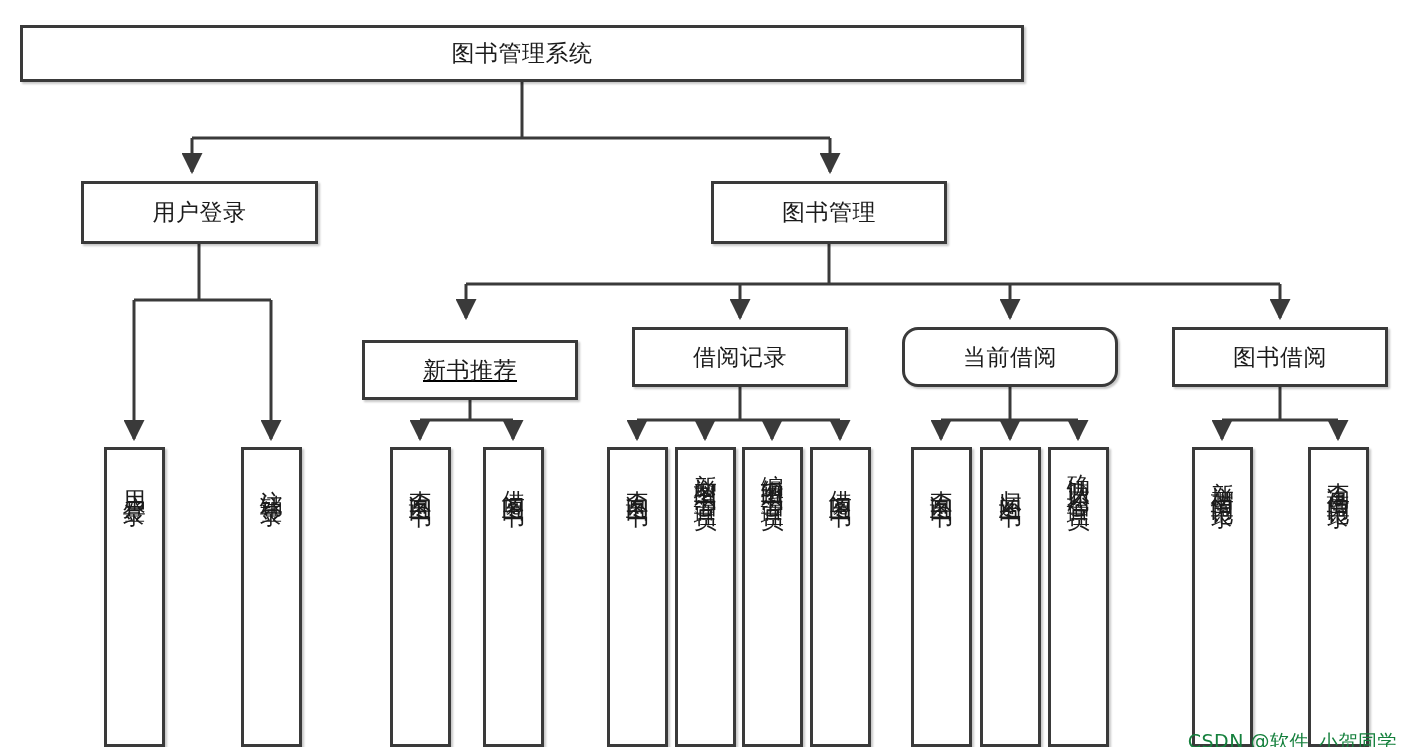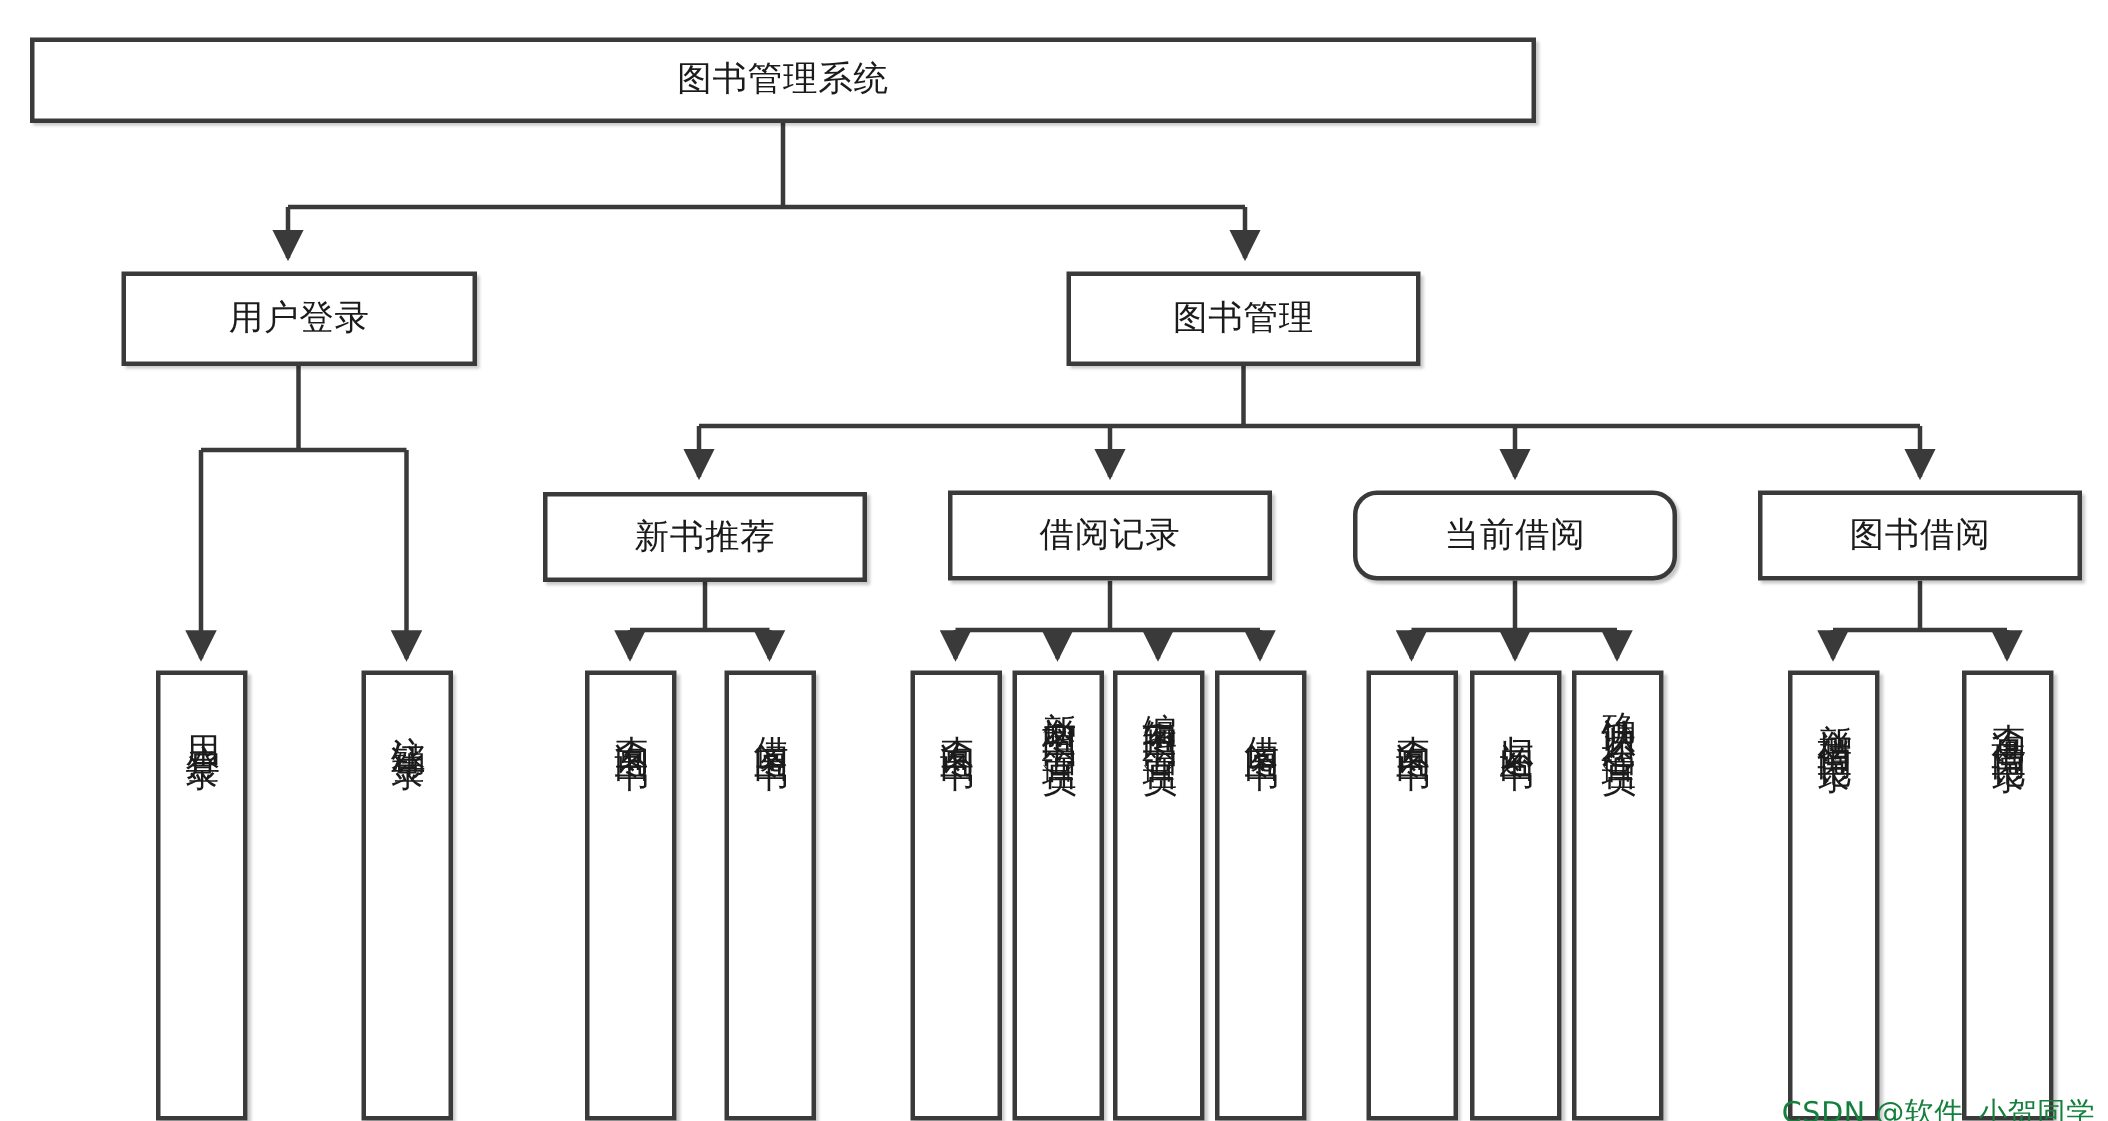--- a/index.html
+++ b/index.html
@@ -124,21 +124,21 @@
     <span class="node-label">图书管理系统</span>
   </div>
 
   <div class="node-box" style="left:81px; top:169px; width:237px; height:63px;">
     <span class="node-label">用户登录</span>
   </div>
   <div class="node-box" style="left:711px; top:169px; width:236px; height:63px;">
     <span class="node-label">图书管理</span>
   </div>
 
-  <div class="node-box" style="left:362px; top:316px; width:216px; height:60px;">
+  <div class="node-box" style="left:362px; top:328px; width:216px; height:60px;text-decoration:underline;">
     <span class="node-label">新书推荐</span>
   </div>
   <div class="node-box" style="left:632px; top:315px; width:216px; height:60px;">
     <span class="node-label">借阅记录</span>
   </div>
   <div class="node-box" style="left:902px; top:315px; width:216px; height:60px;border-radius:16px;">
     <span class="node-label">当前借阅</span>
   </div>
   <div class="node-box" style="left:1172px; top:315px; width:216px; height:60px;">
     <span class="node-label">图书借阅</span>

